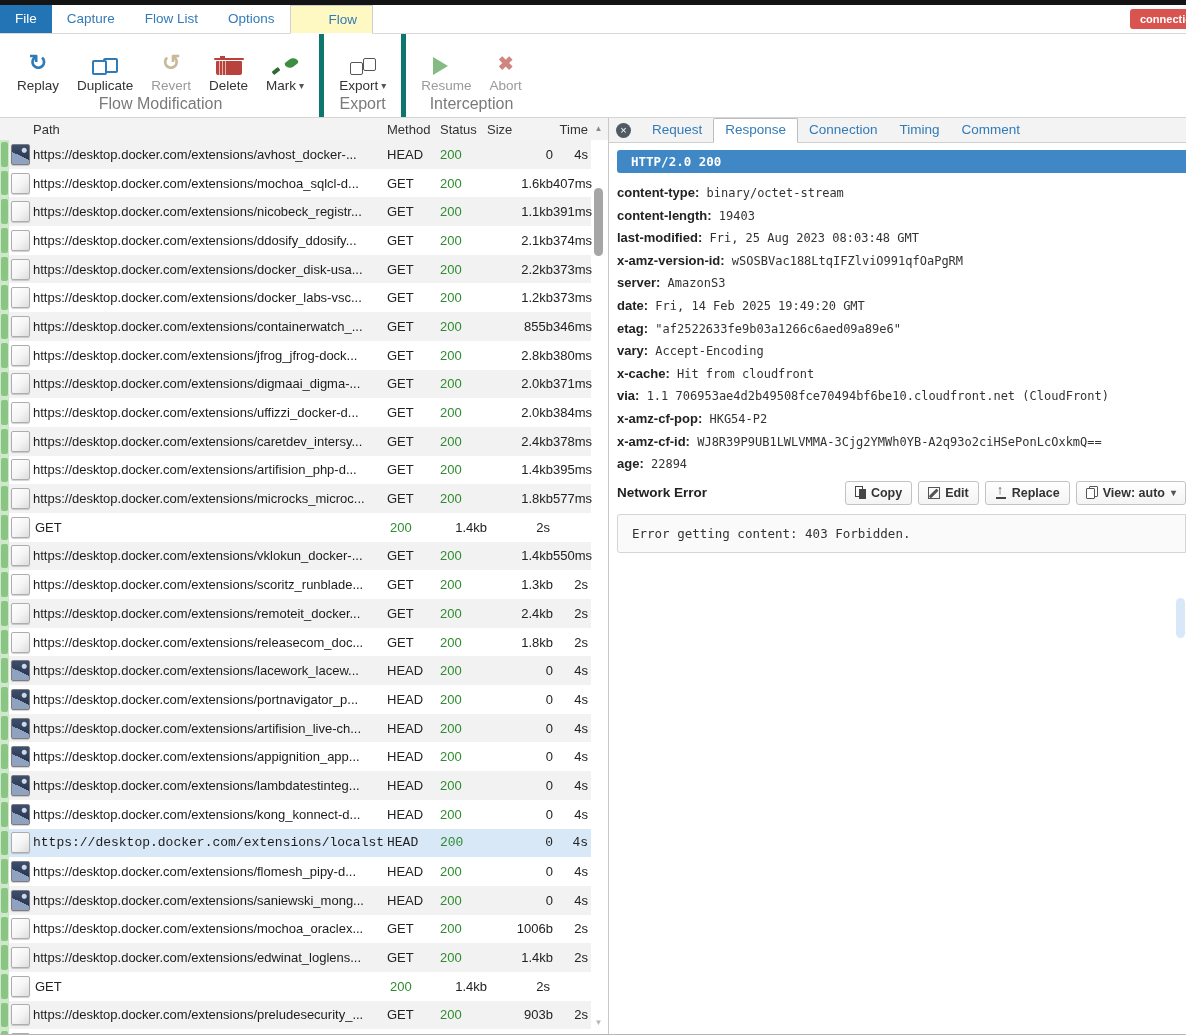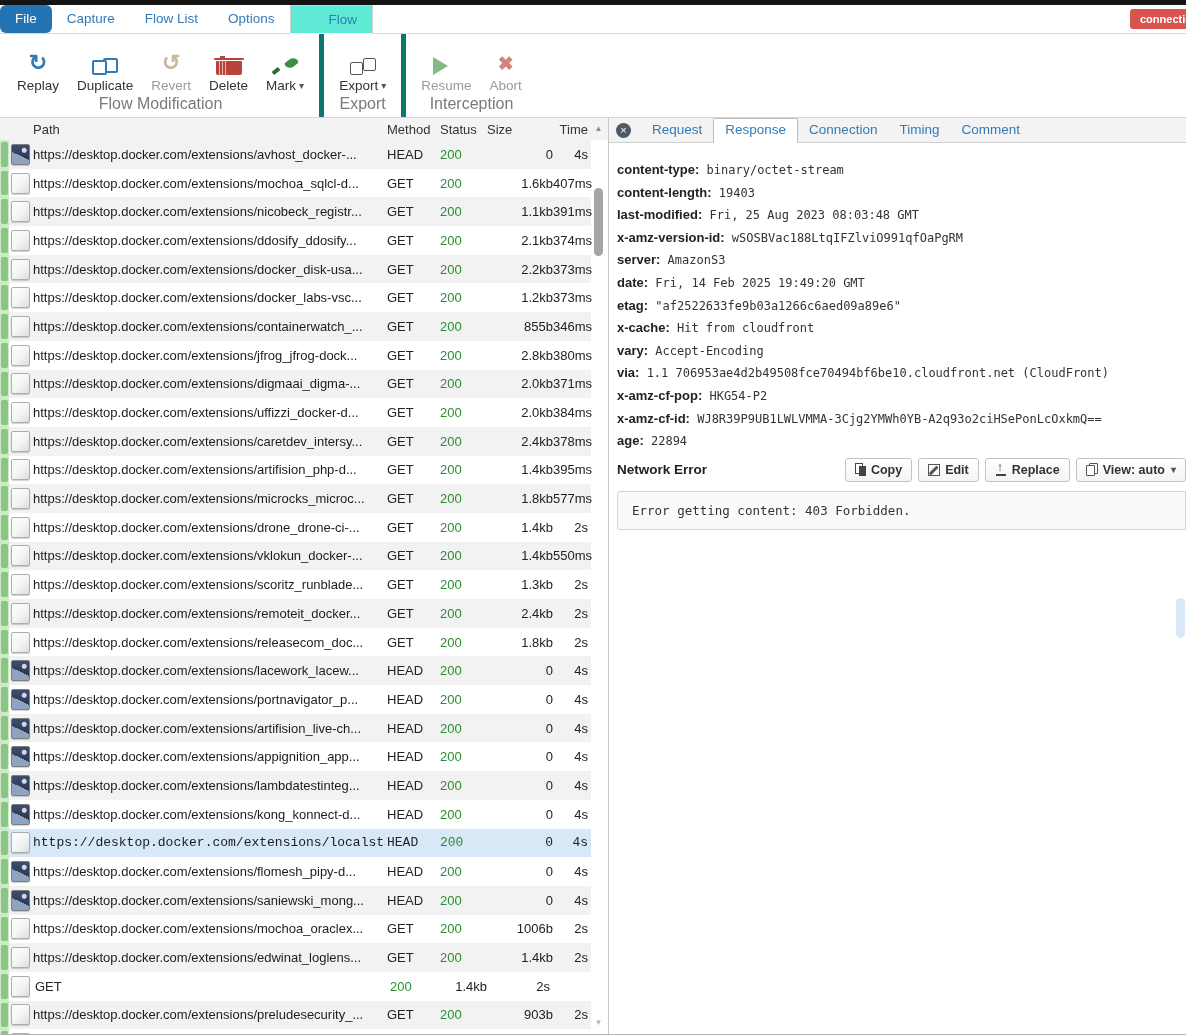--- a/index.html
+++ b/index.html
@@ -7,22 +7,22 @@
   body { font-family:"Liberation Sans",sans-serif; background:#fff; position:relative; font-size:13px; color:#222; }
   .app { width:1186px; height:1035px; display:flex; flex-direction:column; border-bottom:1px solid #b5b5b5; }
 
   
   .black-strip { height:5px; background:#141414; flex:none; }
 
   
   .menubar { height:29px; flex:none; display:flex; align-items:stretch; background:#fff; border-bottom:1px solid #d8d8d8; position:relative; z-index:2; }
   .menu-items { display:flex; align-items:stretch; }
   .menu-item { padding:6px 15px 0; font-size:13.5px; color:#337ab7; cursor:pointer; }
-  .menu-item.filled { background:#2274b5; color:#fff;border-radius:6px; }
-  .menu-item.active-tab { background:#5eead4; border:1px solid #d0d0d0; border-bottom:1px solid #fff; margin-bottom:-1px;padding-left:38px; }
+  .menu-item.filled { background:#2274b5; color:#fff; }
+  .menu-item.active-tab { background:#fef9c3; border:1px solid #d0d0d0; border-bottom:1px solid #fff; margin-bottom:-1px;padding-left:38px; }
   .conn-badge { position:absolute; right:0; top:4px; background:#d9534f; color:#fff; font-size:11px; font-weight:bold; padding:4px 6px 4px 10px; border-radius:3px 0 0 3px; max-width:56px; overflow:hidden; white-space:nowrap; }
 
   
   .toolbar { height:84px; flex:none; display:flex; align-items:stretch; background:#fff; border-bottom:1px solid #d5d5d5; padding-left:2px; position:relative; z-index:1; }
   .tgroup { display:flex; flex-direction:column; }
   .tgroup + .tgroup { border-left:5px solid #0f766e; }
   .tgroup-buttons { display:flex; flex:1; align-items:flex-end; padding:0 6px; }
   .tgroup-caption { text-align:center; font-size:16px; color:#7a7a7a; padding:0 8px 4px; }
   .tbtn { display:flex; flex-direction:column; align-items:center; padding:9px 9px 2px; cursor:pointer; }
   .ticon { height:24px; min-width:26px; display:flex; align-items:center; justify-content:center; }
@@ -388,21 +388,20 @@
             <span class="cell size">1.8kb</span>
             <span class="cell time">577ms</span>
           </div>
           <div class="flow-row">
             <span class="marker">
               <i></i>
             </span>
             <span class="ficon-wrap">
               <span class="ficon doc"></span>
             </span>
-            <span class="cell path">https://desktop.docker.com/extensions/drone_drone-ci-...</span>
             <span class="cell method">GET</span>
             <span class="cell status">200</span>
             <span class="cell size">1.4kb</span>
             <span class="cell time">2s</span>
           </div>
           <div class="flow-row striped">
             <span class="marker">
               <i></i>
             </span>
             <span class="ficon-wrap">
@@ -645,30 +644,31 @@
     <div class="detail">
       <div class="d-tabs">
         <div class="d-close">×</div>
       <div class="d-tab">Request</div>
           <div class="d-tab active">Response</div>
           <div class="d-tab">Connection</div>
           <div class="d-tab">Timing</div>
           <div class="d-tab">Comment</div>
         </div>
       <div class="d-content">
+        <div class="http-banner">HTTP/2.0 200</div>
         <div class="hdr-list">
             <div class="hdr-line"><span class="hdr-name">content-type:</span><span class="hdr-val"> binary/octet-stream</span></div>
             <div class="hdr-line"><span class="hdr-name">content-length:</span><span class="hdr-val"> 19403</span></div>
             <div class="hdr-line"><span class="hdr-name">last-modified:</span><span class="hdr-val"> Fri, 25 Aug 2023 08:03:48 GMT</span></div>
             <div class="hdr-line"><span class="hdr-name">x-amz-version-id:</span><span class="hdr-val"> wSOSBVac188LtqIFZlviO991qfOaPgRM</span></div>
             <div class="hdr-line"><span class="hdr-name">server:</span><span class="hdr-val"> AmazonS3</span></div>
             <div class="hdr-line"><span class="hdr-name">date:</span><span class="hdr-val"> Fri, 14 Feb 2025 19:49:20 GMT</span></div>
             <div class="hdr-line"><span class="hdr-name">etag:</span><span class="hdr-val"> "af2522633fe9b03a1266c6aed09a89e6"</span></div>
+            <div class="hdr-line"><span class="hdr-name">vary:</span><span class="hdr-val"> Accept-Encoding</span></div>
             <div class="hdr-line"><span class="hdr-name">x-cache:</span><span class="hdr-val"> Hit from cloudfront</span></div>
-            <div class="hdr-line"><span class="hdr-name">vary:</span><span class="hdr-val"> Accept-Encoding</span></div>
             <div class="hdr-line"><span class="hdr-name">via:</span><span class="hdr-val"> 1.1 706953ae4d2b49508fce70494bf6be10.cloudfront.net (CloudFront)</span></div>
             <div class="hdr-line"><span class="hdr-name">x-amz-cf-pop:</span><span class="hdr-val"> HKG54-P2</span></div>
             <div class="hdr-line"><span class="hdr-name">x-amz-cf-id:</span><span class="hdr-val"> WJ8R39P9UB1LWLVMMA-3Cjg2YMWh0YB-A2q93o2ciHSePonLcOxkmQ==</span></div>
             <div class="hdr-line"><span class="hdr-name">age:</span><span class="hdr-val"> 22894</span></div>
           </div>
         <div class="sec-head">
           <span class="sec-title">Network Error</span>
           <span class="sec-btns"><button class="sec-btn">
                 <span class="sbicon copy-icon"></span>
                 <span>Copy</span>

